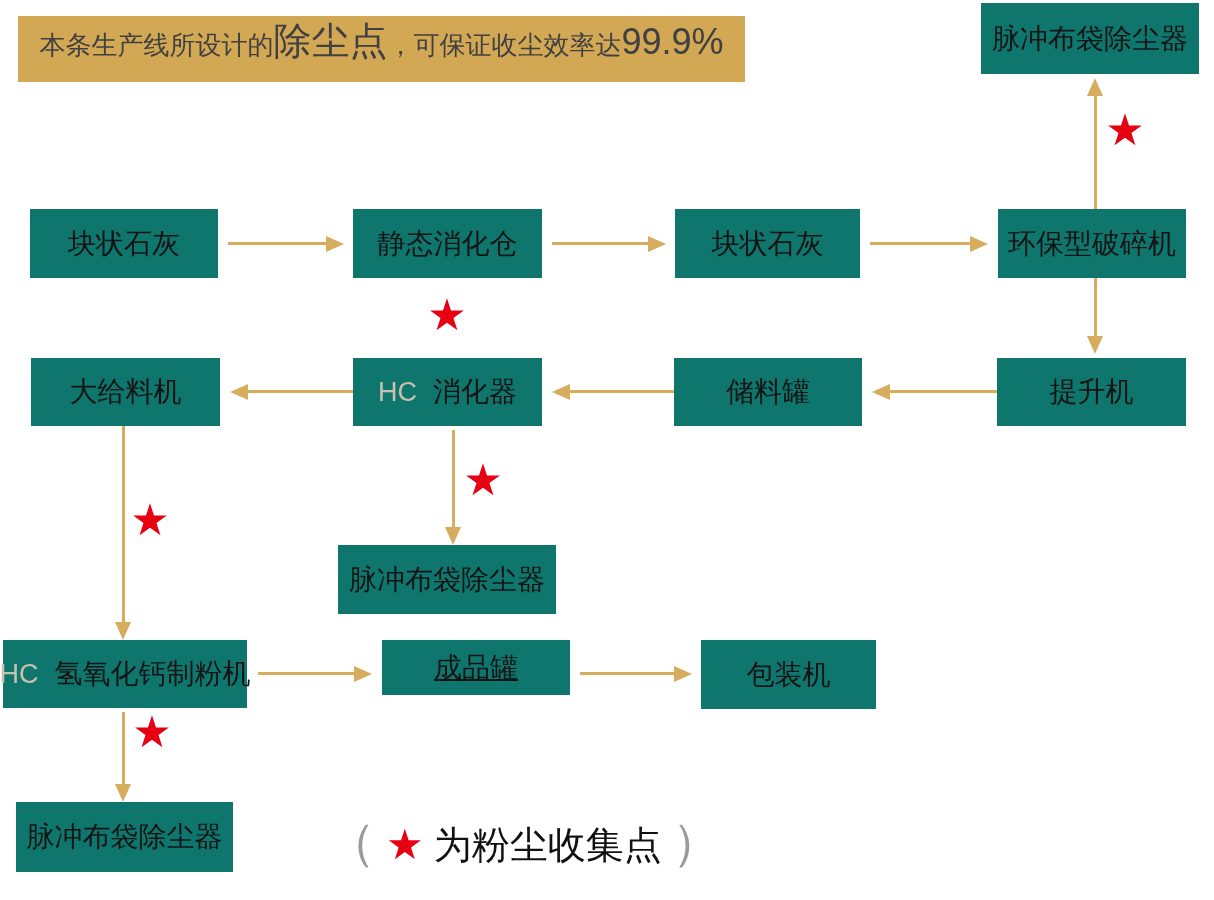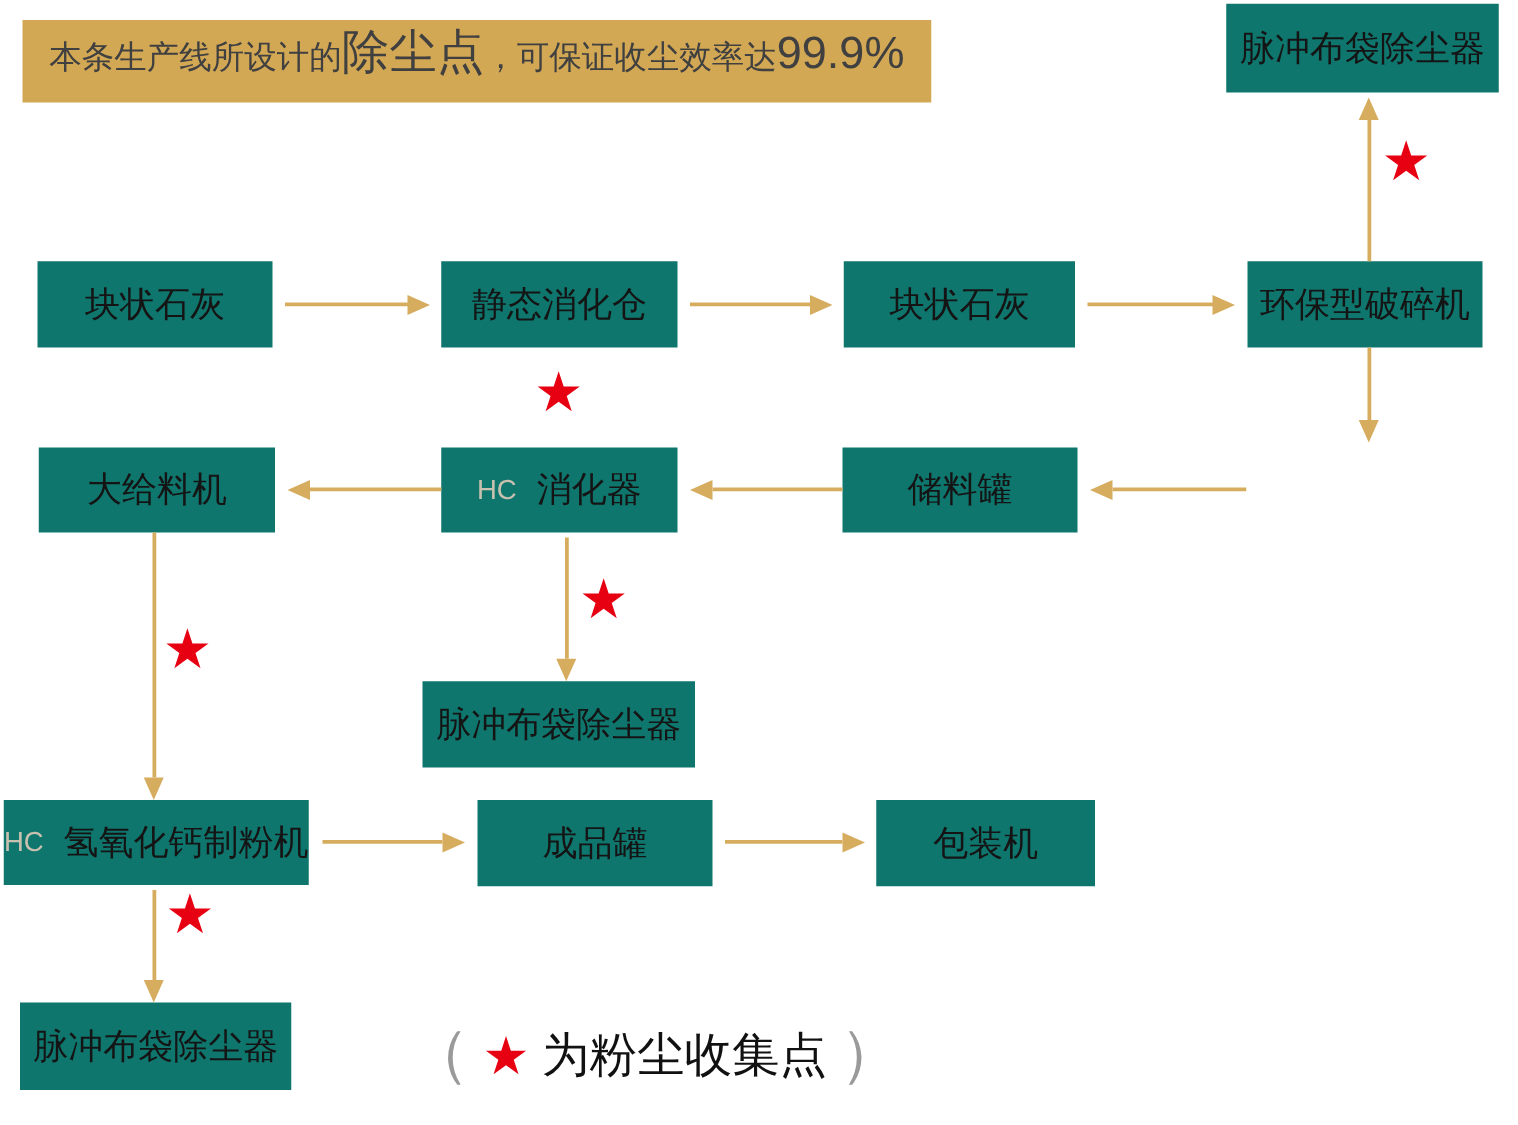--- a/index.html
+++ b/index.html
@@ -12,21 +12,21 @@
     background:#D3A855;display:flex;align-items:baseline;justify-content:center;
     white-space:nowrap;color:#404040;
   }
   .banner .t-reg{font-size:26px;font-weight:500;}
   .banner .t-big{font-size:38px;font-weight:500;}
   .banner .t-pct{font-size:36px;font-weight:500;}
   .node{
     position:absolute;background:#0f766e;display:flex;align-items:center;justify-content:center;
     font-size:28px;font-weight:500;color:#141414;white-space:nowrap;line-height:1;
   }
-  .node .hc-prefix{color:#C9C1B0;font-size:22px;margin-right:16px;}
+  .node .hc-prefix{color:#C9C1B0;font-size:27px;margin-right:16px;}
   .hline{position:absolute;height:3px;background:#D6AC5E;}
   .vline{position:absolute;width:3px;background:#D6AC5E;}
   .head-right{position:absolute;width:0;height:0;border-top:8px solid transparent;border-bottom:8px solid transparent;border-left:18px solid #D6AC5E;}
   .head-left{position:absolute;width:0;height:0;border-top:8px solid transparent;border-bottom:8px solid transparent;border-right:18px solid #D6AC5E;}
   .head-up{position:absolute;width:0;height:0;border-left:8px solid transparent;border-right:8px solid transparent;border-bottom:18px solid #D6AC5E;}
   .head-down{position:absolute;width:0;height:0;border-left:8px solid transparent;border-right:8px solid transparent;border-top:18px solid #D6AC5E;}
   .star{
     position:absolute;color:#E60012;font-size:44px;line-height:1;
     transform:translate(-50%,-50%);font-family:"DejaVu Sans",sans-serif;
   }
@@ -60,40 +60,43 @@
     <span>块状石灰</span>
   </div>
   <div class="node" style="left:998px;top:209px;width:188px;height:69px;">
     <span>环保型破碎机</span>
   </div>
 
   <div class="node" style="left:981px;top:3px;width:218px;height:71px;">
     <span>脉冲布袋除尘器</span>
   </div>
 
+  <div class="node" style="left:997px;top:358px;width:189px;height:68px;">
+    <span>提升机</span>
+  </div>
   <div class="node" style="left:674px;top:358px;width:188px;height:68px;">
     <span>储料罐</span>
   </div>
   <div class="node" style="left:353px;top:358px;width:189px;height:68px;">
     <span class="hc-prefix">HC</span>
     <span>消化器</span>
   </div>
   <div class="node" style="left:31px;top:358px;width:189px;height:68px;">
     <span>大给料机</span>
   </div>
 
   <div class="node" style="left:338px;top:545px;width:218px;height:69px;">
     <span>脉冲布袋除尘器</span>
   </div>
 
   <div class="node" style="left:3px;top:640px;width:244px;height:68px;">
     <span class="hc-prefix">HC</span>
     <span>氢氧化钙制粉机</span>
   </div>
-  <div class="node" style="left:382px;top:640px;width:188px;height:69px;">
+  <div class="node" style="left:382px;top:640px;width:188px;height:55px;text-decoration:underline;">
     <span>成品罐</span>
   </div>
   <div class="node" style="left:701px;top:640px;width:175px;height:69px;">
     <span>包装机</span>
   </div>
 
   <div class="node" style="left:16px;top:802px;width:217px;height:70px;">
     <span>脉冲布袋除尘器</span>
   </div>
 

